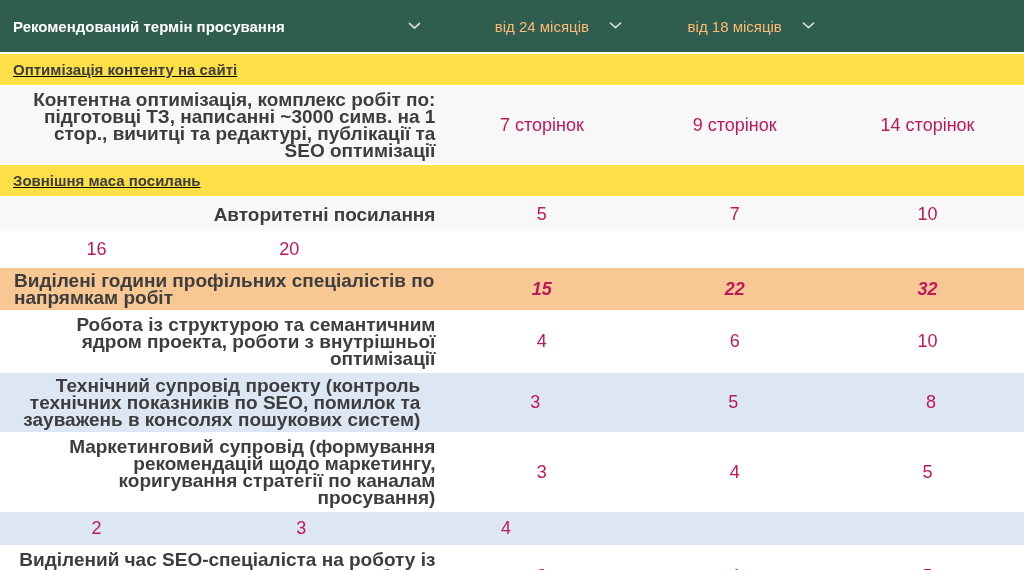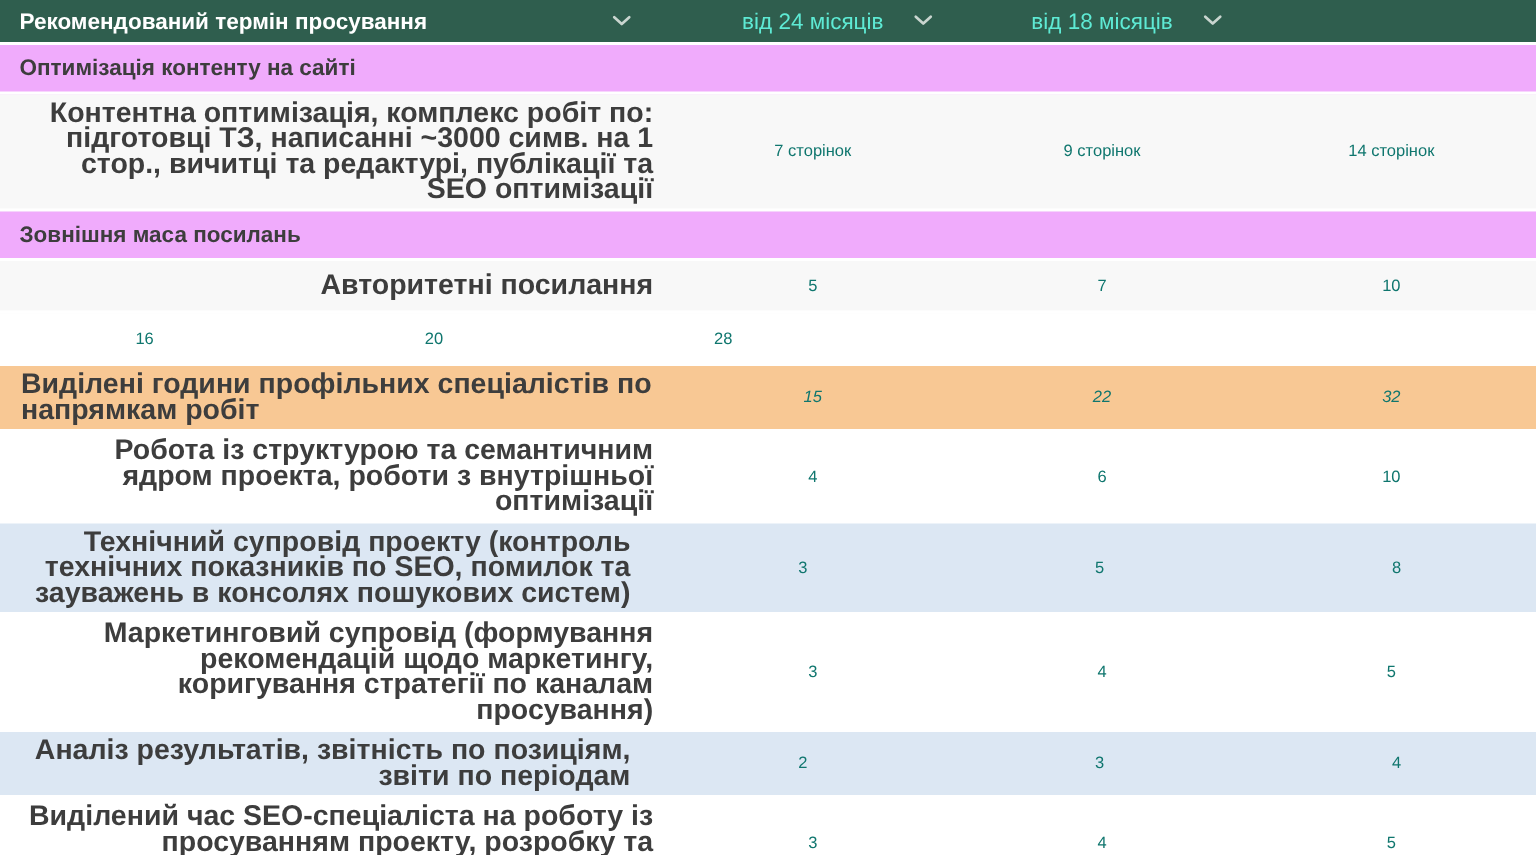--- a/index.html
+++ b/index.html
@@ -4,55 +4,55 @@
 <style>
   * { box-sizing: border-box; }
   html, body { margin: 0; padding: 0; }
   body { font-family: "Liberation Sans", "DejaVu Sans", sans-serif; background: #fff; }
 
   .tbl { width: 1024px; height: 570px; overflow: hidden; background: #fff; }
 
   .row { display: flex; border-bottom: 2px solid #fff; width: 100%; }
 
   
-  .hdr { background: #2f5e4e; height: 30px; align-items: center; }
+  .hdr { background: #2f5e4e; height: 54px; align-items: center; }
   .hcell1 {
     width: 43.5%; display: flex; align-items: center; justify-content: space-between;
     padding: 0 24px 0 13px; color: #ffffff; font-weight: bold; font-size: 15px;
   }
   .hcol {
     width: 18.8333%; position: relative; display: flex; align-items: flex-start; justify-content: center;
-    color: #5eead4; font-size: 15px; cursor: pointer;
+    color: #fdba74; font-size: 15px; cursor: pointer;
   }
   .hcol .chev { position: absolute; right: 16px; top: 50%; transform: translateY(-54%); }
   .chev { display: inline-flex; line-height: 0; }
 
   
-  .section { background: #f0abfc; min-height: 33px; align-items: center; }
+  .section { background: #fde047; min-height: 33px; align-items: center; text-decoration: underline; }
   .seclabel { padding: 2px 13px; font-weight: bold; font-size: 15px; color: #3d3d3d; width: 100%; }
 
   
   .data { min-height: 35px; padding: 4px 0; }
   .c1 {
     width: 43.5%; display: flex; align-items: center; justify-content: flex-end;
     padding: 0 10px 0 14px; font-weight: bold; font-size: 19px; line-height: 17px; color: #3d3d3d;
   }
   .c1 span { text-align: right; }
   .val {
     width: 18.8333%; display: flex; align-items: center; justify-content: center;
-    font-size: 11px; color: #0f766e;
+    font-size: 18px; color: #be185d;
   }
   .bg-white  { background: #ffffff; }
   .bg-gray   { background: #f8f8f8; }
   .bg-blue   { background: #dce7f3; gap: 12px; }
   .bg-orange { background: #f8c894; }
 
   .left .c1 { justify-content: flex-start; }
   .left .c1 span { text-align: left; }
-  .italic .val { font-style: italic; }
+  .italic .val { font-style: italic; font-weight: bold; }
 
   .partial { height: 30px; background: #eaf0f7; }
 </style>
 </head>
 <body>
 
 <div class="tbl">
   <div class="row hdr">
     <div class="hcell1">
       <span>Рекомендований термін просування</span>
@@ -99,21 +99,20 @@
         <div class="c1">
           <span class="">Авторитетні посилання</span>
         </div>
         <div class="val">5</div>
         <div class="val">7</div>
         <div class="val">10</div>
       </div>
       <div class="row data bg-white">
         <div class="val">16</div>
         <div class="val">20</div>
-        <div class="val">28</div>
       </div>
       <div class="row data bg-orange left italic">
         <div class="c1">
           <span class="">Виділені години профільних спеціалістів по напрямкам робіт</span>
         </div>
         <div class="val">15</div>
         <div class="val">22</div>
         <div class="val">32</div>
       </div>
       <div class="row data bg-white">
@@ -134,23 +133,20 @@
       </div>
       <div class="row data bg-white">
         <div class="c1">
           <span class="">Маркетинговий супровід (формування рекомендацій щодо маркетингу, коригування стратегії по каналам просування)</span>
         </div>
         <div class="val">3</div>
         <div class="val">4</div>
         <div class="val">5</div>
       </div>
       <div class="row data bg-blue">
-        <div class="c1">
-          <span class="">Аналіз результатів, звітність по позиціям, звіти по періодам</span>
-        </div>
         <div class="val">2</div>
         <div class="val">3</div>
         <div class="val">4</div>
       </div>
       <div class="row data bg-white">
         <div class="c1">
           <span class="">Виділений час SEO-спеціаліста на роботу із просуванням проекту, розробку та актуалізацію стратегії просування</span>
         </div>
         <div class="val">3</div>
         <div class="val">4</div>

